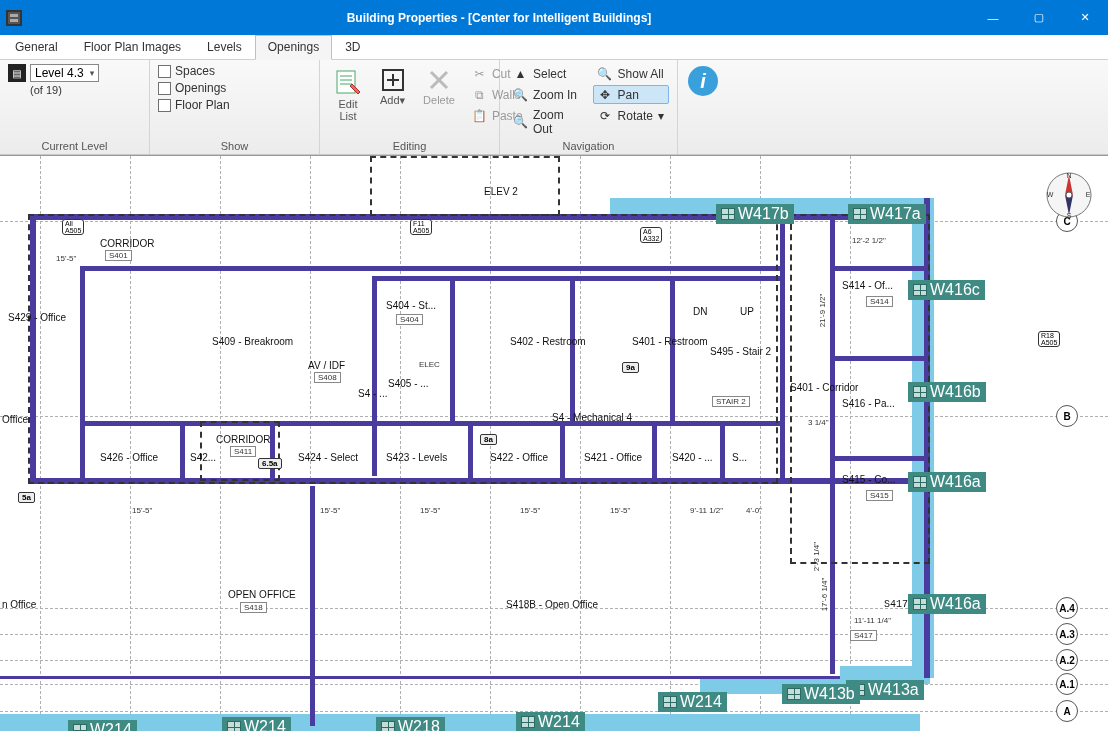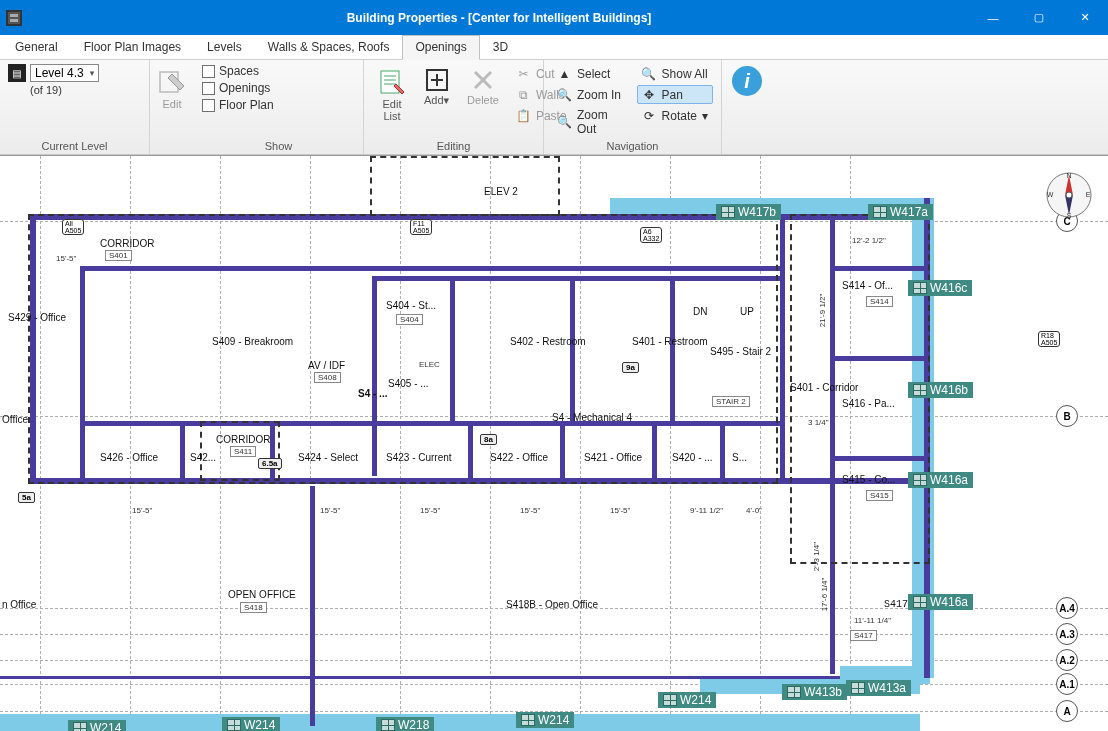--- a/index.html
+++ b/index.html
@@ -54,21 +54,21 @@
 .gridbubble { position:absolute; width:22px;height:22px; border:1.5px solid #555; border-radius:50%; background:#fff; font-size:10px; font-weight:bold; display:flex;align-items:center;justify-content:center; }
 
 .wall { position:absolute; background:#4a3c9e; }
 .wall-dash { position:absolute; border:2px dashed #333; background:transparent;}
 
 .hvac { position:absolute; background:#7ecbe8; }
 
 .room-label { position:absolute; font-size:10px; color:#111; white-space:nowrap; }
 .room-code { position:absolute; font-size:8px; border:1px solid #888; padding:0 3px; background:#fff; color:#333;}
 
-.window-tag { position:absolute; background:#3f8a83; color:#fff; font-size:12px; padding:1px 5px; display:flex; align-items:center; gap:3px;}
+.window-tag { position:absolute; background:#3f8a83; color:#fff; font-size:16px; padding:1px 5px; display:flex; align-items:center; gap:3px;}
 .window-tag::before { content:""; width:12px;height:10px;background:#c7dcd9;border:1px solid #2a6b64; background-image:linear-gradient(#2a6b64,#2a6b64),linear-gradient(#2a6b64,#2a6b64);background-size:1px 100%,100% 1px;background-position:center,center;background-repeat:no-repeat;}
 
 .dim-text { position:absolute; font-size:8px; color:#333; }
 .elev-bubble { position:absolute; border:1px solid #333; border-radius:3px; padding:0 2px; font-size:7px; background:#fff;}
 .marker { position:absolute; border:1px solid #333; background:#eee; font-size:8px; font-weight:bold; padding:0 3px; border-radius:2px;}
 
 .compass { position:absolute; right:14px; top:14px; width:50px; height:50px; }
 </style>
 </head>
 <body>
@@ -86,21 +86,20 @@
     <div class="winbtn">—</div>
     <div class="winbtn">▢</div>
     <div class="winbtn close">✕</div>
   </div>
 </div>
 
 <div class="tabs">
   <div class="tab">General</div>
   <div class="tab">Floor Plan Images</div>
   <div class="tab">Levels</div>
-  <div class="tab">Walls &amp; Spaces, Roofs</div>
   <div class="tab active">Openings</div>
   <div class="tab">3D</div>
 </div>
 
 <div class="ribbon">
 
   <div class="rgroup" style="width:150px">
     <div class="body">
       <div class="level-sel">
         <div class="level-box">
@@ -108,32 +107,20 @@
           <span class="level-dd">
               <span>Level 4.3</span>
             </span>
         </div>
         <div class="ofcount">(of 19)</div>
       </div>
     </div>
     <div class="label">Current Level</div>
   </div>
 
-  <div class="rgroup" style="width:44px;border-right:none">
-    <div class="body" style="justify-content:center">
-      <div class="bigbtn disabled">
-        <svg width="28" height="28">
-            <rect x="2" y="4" width="18" height="20" fill="none" stroke="#bbb" stroke-width="1.5"></rect>
-            <path d="M14 6 L26 18 L22 22 L10 10 Z" fill="#ccc" stroke="#999"></path>
-          </svg>
-        <span>Edit</span>
-      </div>
-    </div>
-    <div class="label"></div>
-  </div>
 
   <div class="rgroup" style="width:170px">
     <div class="body">
       <div class="chkcol">
         <label class="chk">
             <span class="box"></span>
             <span>Spaces</span>
           </label>
         <label class="chk">
             <span class="box"></span>
@@ -290,54 +277,54 @@
       <div class="wall-dash" style="left: 790px; top: 58px; width: 140px; height: 350px;"></div>
       <div class="room-label" style="left: 100px; top: 82px;">CORRIDOR</div>
       <div class="room-code" style="left: 105px; top: 94px;">S401</div>
       <div class="room-label" style="left: 8px; top: 156px;">S429 - Office</div>
       <div class="room-label" style="left: 212px; top: 180px;">S409 - Breakroom</div>
       <div class="room-label" style="left: 308px; top: 204px;">AV / IDF</div>
       <div class="room-code" style="left: 314px; top: 216px;">S408</div>
       <div class="room-label" style="left: 386px; top: 144px;">S404 - St...</div>
       <div class="room-code" style="left: 396px; top: 158px;">S404</div>
       <div class="room-label" style="left: 388px; top: 222px;">S405 - ...</div>
-      <div class="room-label" style="left: 358px; top: 232px; font-weight: bold;">S4 - ...</div>
+      <div class="room-label" style="left: 358px; top: 232px;">S4 - ...</div>
       <div class="room-label" style="left: 510px; top: 180px;">S402 - Restroom</div>
       <div class="room-label" style="left: 632px; top: 180px;">S401 - Restroom</div>
       <div class="room-label" style="left: 710px; top: 190px;">S495 - Stair 2</div>
       <div class="room-code" style="left: 712px; top: 240px;">STAIR 2</div>
       <div class="room-label" style="left: 790px; top: 226px;">S401 - Corridor</div>
       <div class="room-label" style="left: 842px; top: 124px;">S414 - Of...</div>
       <div class="room-code" style="left: 866px; top: 140px;">S414</div>
       <div class="room-label" style="left: 842px; top: 242px;">S416 - Pa...</div>
       <div class="room-label" style="left: 842px; top: 318px;">S415 - Co...</div>
       <div class="room-code" style="left: 866px; top: 334px;">S415</div>
       <div class="room-label" style="left: 884px; top: 443px; font-family: Liberation Mono, monospace;">S417 - Off...</div>
       <div class="room-code" style="left: 850px; top: 474px;">S417</div>
       <div class="room-label" style="left: 552px; top: 256px;">S4 - Mechanical 4</div>
       <div class="room-label" style="left: 100px; top: 296px;">S426 - Office</div>
       <div class="room-label" style="left: 190px; top: 296px;">S42...</div>
       <div class="room-label" style="left: 216px; top: 278px;">CORRIDOR</div>
       <div class="room-code" style="left: 230px; top: 290px;">S411</div>
       <div class="room-label" style="left: 298px; top: 296px;">S424 - Select</div>
-      <div class="room-label" style="left: 386px; top: 296px;">S423 - Current</div>
+      <div class="room-label" style="left: 386px; top: 296px;">S423 - Levels</div>
       <div class="room-label" style="left: 490px; top: 296px;">S422 - Office</div>
       <div class="room-label" style="left: 584px; top: 296px;">S421 - Office</div>
       <div class="room-label" style="left: 672px; top: 296px;">S420 - ...</div>
       <div class="room-label" style="left: 732px; top: 296px;">S...</div>
       <div class="room-label" style="left: 228px; top: 433px;">OPEN OFFICE</div>
       <div class="room-code" style="left: 240px; top: 446px;">S418</div>
       <div class="room-label" style="left: 506px; top: 443px;">S418B - Open Office</div>
       <div class="room-label" style="left: 484px; top: 30px;">ELEV 2</div>
       <div class="room-label" style="left: 693px; top: 150px;">DN</div>
       <div class="room-label" style="left: 740px; top: 150px;">UP</div>
       <div class="room-label" style="left: 2px; top: 258px;">Office</div>
       <div class="room-label" style="left: 2px; top: 443px;">n Office</div>
       <div class="window-tag" style="left: 716px; top: 48px;">W417b</div>
-      <div class="window-tag" style="left: 868px; top: 48px;">W417a</div>
+      <div class="window-tag" style="left: 848px; top: 48px;">W417a</div>
       <div class="window-tag" style="left: 908px; top: 124px;">W416c</div>
       <div class="window-tag" style="left: 908px; top: 226px;">W416b</div>
       <div class="window-tag" style="left: 908px; top: 316px;">W416a</div>
       <div class="window-tag" style="left: 908px; top: 438px;">W416a</div>
       <div class="window-tag" style="left: 846px; top: 524px;">W413a</div>
       <div class="window-tag" style="left: 782px; top: 528px;">W413b</div>
       <div class="window-tag" style="left: 658px; top: 536px;">W214</div>
       <div class="window-tag" style="left: 516px; top: 556px;">W214</div>
       <div class="window-tag" style="left: 376px; top: 561px;">W218</div>
       <div class="window-tag" style="left: 222px; top: 561px;">W214</div>

